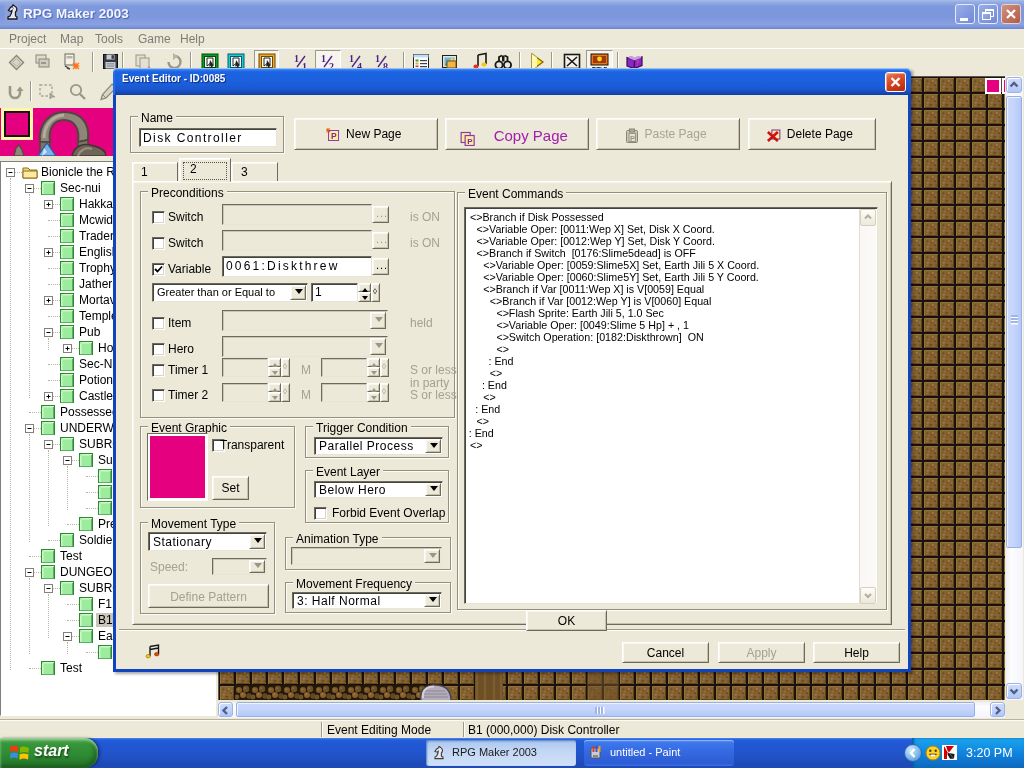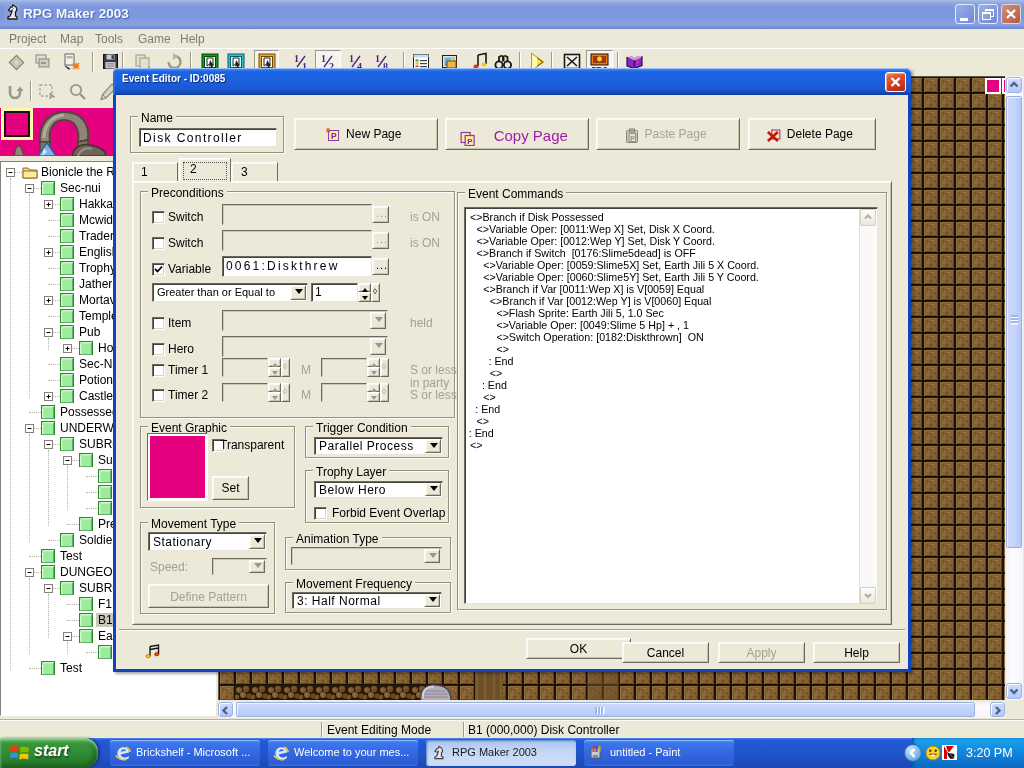--- a/index.html
+++ b/index.html
@@ -652,34 +652,20 @@
     box-shadow:inset 0 2px 3px #9fd89f, inset -3px -2px 5px #1a5c1e, 2px 0 3px rgba(0,0,30,.4);">
     <svg class="abs" style="left:9px;top:5px" width="22" height="20" viewBox="0 0 22 20">
       <path d="M1 4 C4 2 7 2.5 9.5 4 L9 9 C6.5 7.7 4 7.5 1.5 9 Z" fill="#ee3c0c"></path>
       <path d="M11 4.5 C14 3 17 3.5 20 5 L19.5 10 C16.8 8.7 14 8.5 11 10 Z" fill="#7fba00"></path>
       <path d="M1.5 10.5 C4 9 6.5 9.2 9 10.5 L8.5 15.5 C6 14.3 3.5 14.2 1 15.7 Z" fill="#3a8de4"></path>
       <path d="M10.5 11.5 C13.5 10 16.5 10.2 19.5 11.5 L19 16.5 C16 15.3 13.5 15.2 10.5 16.7 Z" fill="#ffc300"></path>
     </svg>
     <span class="abs" style="left:34px;top:4px;font-size:16px;font-weight:bold;font-style:italic;color:#fff;text-shadow:1px 2px 2px #1c4a1c;text-align:right;">start</span>
   </div>
 
-  <div class="abs" style="left:110px;top:2px;width:150px;height:26px;border-radius:3px;background:linear-gradient(180deg,#5f96f4 0%,#3d77ec 10%,#3467e0 50%,#2c5cd4 90%,#3b6fe4 100%);box-shadow:inset 0 1px 0 #8cb4f8;">
-    <svg class="abs" style="left:5px;top:5px" width="16" height="16">
-        <path d="M8.2 2.2 C11.8 2.2 14 4.6 14 7.6 L5.6 9.4 C6.2 11.4 8 12.6 10.2 12.4 C11.6 12.3 12.8 11.7 13.6 10.7 L13.9 13 C12.6 14.2 10.8 14.8 9 14.7 C5.2 14.5 2.4 11.6 2.4 8.3 C2.4 4.8 5 2.2 8.2 2.2 M5.8 6.8 L11 5.8 C10.5 4.8 9.5 4.3 8.3 4.3 C7.1 4.3 6.2 5.2 5.8 6.8" fill="#d8e8fc"></path>
-        <path d="M1 10.5 C3 13.8 7.5 15.6 11.5 14.2 M11 2 C13 2.8 14.8 4.8 15.2 7" stroke="#f4c83c" stroke-width="1.6" fill="none"></path>
-      </svg>
-    <span class="abs" style="left:26px;top:6px;font-size:11px;color:#fff;">Brickshelf - Microsoft ...</span>
-  </div>
-  <div class="abs" style="left:268px;top:2px;width:150px;height:26px;border-radius:3px;background:linear-gradient(180deg,#5f96f4 0%,#3d77ec 10%,#3467e0 50%,#2c5cd4 90%,#3b6fe4 100%);box-shadow:inset 0 1px 0 #8cb4f8;">
-    <svg class="abs" style="left:5px;top:5px" width="16" height="16">
-        <path d="M8.2 2.2 C11.8 2.2 14 4.6 14 7.6 L5.6 9.4 C6.2 11.4 8 12.6 10.2 12.4 C11.6 12.3 12.8 11.7 13.6 10.7 L13.9 13 C12.6 14.2 10.8 14.8 9 14.7 C5.2 14.5 2.4 11.6 2.4 8.3 C2.4 4.8 5 2.2 8.2 2.2 M5.8 6.8 L11 5.8 C10.5 4.8 9.5 4.3 8.3 4.3 C7.1 4.3 6.2 5.2 5.8 6.8" fill="#d8e8fc"></path>
-        <path d="M1 10.5 C3 13.8 7.5 15.6 11.5 14.2 M11 2 C13 2.8 14.8 4.8 15.2 7" stroke="#f4c83c" stroke-width="1.6" fill="none"></path>
-      </svg>
-    <span class="abs" style="left:26px;top:6px;font-size:11px;color:#fff;">Welcome to your mes...</span>
-  </div>
   <div class="abs" style="left:426px;top:2px;width:150px;height:26px;border-radius:3px;background:linear-gradient(180deg,#a8c4ee 0%,#c2d6f4 40%,#d0e0f8 100%);box-shadow:inset 1px 1px 2px #5580c0;">
     <svg class="abs" style="left:5px;top:5px" width="16" height="16" viewBox="0 0 20 20">
         <path d="M5 17 L15 17 L15 15 L13 14 L13 10 C15 8 15 5 12 3 L10 2 L9 4 L7 5 L5 8 L8 9 L9 8 C9 10 8 12 7 14 L5 15 Z" fill="#e8e8ec" stroke="#3a3a40" stroke-width="1.4"></path>
       </svg>
     <span class="abs" style="left:26px;top:6px;font-size:11px;color:#1a1a1a;">RPG Maker 2003</span>
   </div>
   <div class="abs" style="left:584px;top:2px;width:150px;height:26px;border-radius:3px;background:linear-gradient(180deg,#5f96f4 0%,#3d77ec 10%,#3467e0 50%,#2c5cd4 90%,#3b6fe4 100%);box-shadow:inset 0 1px 0 #8cb4f8;">
     <svg class="abs" style="left:5px;top:5px" width="16" height="16">
         <rect x="2" y="3" width="9" height="10" rx="1" fill="#c8ccd8" stroke="#555"></rect>
         <rect x="3.5" y="1" width="2" height="6" fill="#d04028"></rect>
@@ -918,21 +904,21 @@
 <div class="abs gb" style="left:192px;top:358px;width:144px;height:32px;z-index:4;">
       <span class="gl">Trigger Condition</span>
     </div>
 <div class="abs fld" style="left:201px;top:369px;width:129px;height:18px;z-index:4;">
       <span style="position:absolute;left:4px;top:1px;font-size:12px;letter-spacing:.5px;white-space:nowrap;color:#000;">Parallel Process</span>
       <div class="btn3" style="position:absolute;right:1px;top:1px;width:16px;height:14px;">
         <div style="position:absolute;left:3.5px;top:3px;width:0;height:0;border:4.5px solid transparent;border-top:5px solid #000;"></div>
       </div>
     </div>
 <div class="abs gb" style="left:192px;top:402px;width:144px;height:53px;z-index:4;">
-      <span class="gl">Trophy Layer</span>
+      <span class="gl">Event Layer</span>
     </div>
 <div class="abs fld" style="left:201px;top:413px;width:129px;height:17px;z-index:4;">
       <span style="position:absolute;left:4px;top:1px;font-size:12px;letter-spacing:.5px;white-space:nowrap;color:#000;">Below Hero</span>
       <div class="btn3" style="position:absolute;right:1px;top:1px;width:16px;height:13px;">
         <div style="position:absolute;left:3.5px;top:2px;width:0;height:0;border:4.5px solid transparent;border-top:5px solid #000;"></div>
       </div>
     </div>
 <div class="abs cb" style="left:201px;top:439px;z-index:4;"></div>
 <span class="abs lbl" style="left:219px;top:438px;z-index:4;">Forbid Event Overlap</span>
 <div class="abs gb" style="left:172px;top:469px;width:166px;height:33px;z-index:4;">
@@ -985,21 +971,21 @@
    <svg width="14" height="14">
             <path d="M4 6 L7 9 L10 6" stroke="#b2ae9e" stroke-width="2" fill="none"></path>
           </svg></div>
 </div>
     </div>
 <svg class="abs" style="left:31px;top:575px;z-index:4;" width="18" height="18">
       <path d="M6 3.5 L14.5 2 L14.5 11 M6 3.5 L6 13 M6 6.5 L14.5 5" stroke="#181818" stroke-width="1.4" fill="none"></path>
       <ellipse cx="4.2" cy="13.2" rx="2.2" ry="1.7" fill="#f8c810" stroke="#a06000" stroke-width=".6"></ellipse>
       <ellipse cx="12.7" cy="11.2" rx="2.2" ry="1.7" fill="#e84810" stroke="#802000" stroke-width=".6"></ellipse>
     </svg>
-<div class="abs btn3" style="left:413px;top:570px;width:105px;height:21px;z-index:4;">
+<div class="abs btn3" style="left:413px;top:542px;width:81px;height:21px;z-index:4;">
       <span style="position:absolute;left:50%;top:3px;transform:translateX(-50%);font-size:12px;color:#000;">OK</span>
     </div>
 <div class="abs btn3" style="left:509px;top:574px;width:87px;height:21px;z-index:4;">
       <span style="position:absolute;left:50%;top:3px;transform:translateX(-50%);font-size:12px;color:#000;">Cancel</span>
     </div>
 <div class="abs btn3" style="left:605px;top:574px;width:87px;height:21px;z-index:4;">
       <span style="position:absolute;left:50%;top:3px;transform:translateX(-50%);font-size:12px;color:#a5a193;">Apply</span>
     </div>
 <div class="abs btn3" style="left:700px;top:574px;width:87px;height:21px;z-index:4;">
       <span style="position:absolute;left:50%;top:3px;transform:translateX(-50%);font-size:12px;color:#000;">Help</span>

